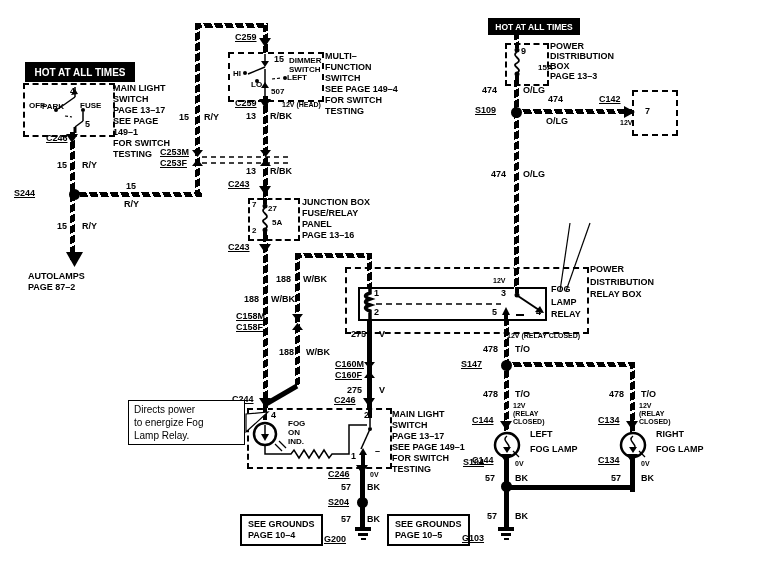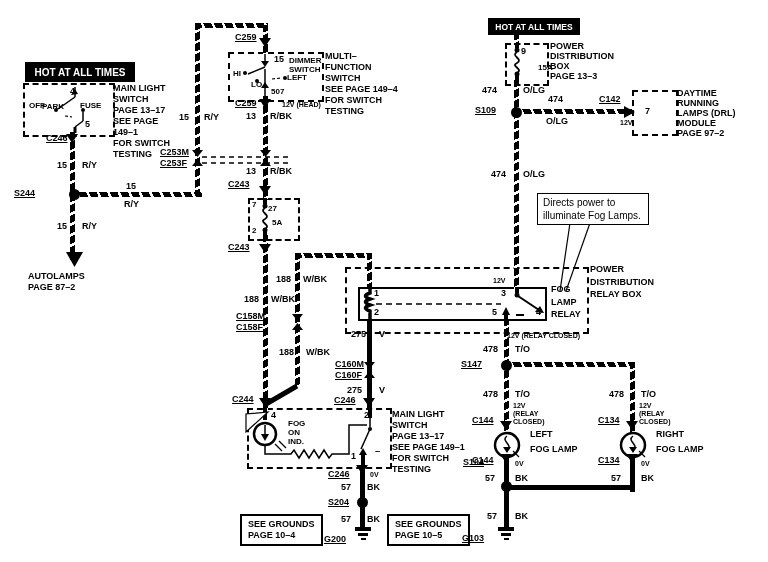--- a/index.html
+++ b/index.html
@@ -198,22 +198,23 @@
     <line x1="297" y1="386" x2="266" y2="404" stroke="#000" stroke-width="5"></line>
     <line x1="202" y1="157" x2="290" y2="157" stroke="#000" stroke-width="1.5" stroke-dasharray="5,4"></line>
     <line x1="202" y1="163" x2="290" y2="163" stroke="#000" stroke-width="1.5" stroke-dasharray="5,4"></line>
     <polygon points="66,252 83,252 74.5,267"></polygon>
     <polygon points="624,106 624,118 635,112"></polygon>
     <polygon points="246,414 246,432 268,412" fill="#fff" stroke="#000" stroke-width="1.2"></polygon>
     <line x1="570" y1="223" x2="560" y2="291" stroke="#000" stroke-width="1.2"></line>
     <line x1="590" y1="223" x2="566" y2="291" stroke="#000" stroke-width="1.2"></line>
   </svg>
 
-  <div class="cal" style="left:537px;top:193px;width:100px">Directs power to
-illuminate Fog Lamps.</div>
+  <div class="cal" style="left:128px;top:400px;width:105px">Directs power
+to energize Fog
+Lamp Relay.</div>
   <div class="gb" style="left:240px;top:514px">SEE GROUNDS
 PAGE 10–4</div>
   <div class="gb" style="left:387px;top:514px">SEE GROUNDS
 PAGE 10–5</div>
 
   <div class="lb" style="left:70px;top:86px">4</div>
   <div class="lb s8" style="left:29px;top:101px">OFF</div>
   <div class="lb s8" style="left:80px;top:101px">FUSE</div>
   <div class="lb s8" style="left:42px;top:102px">PARK</div>
   <div class="lb" style="left:85px;top:119px">5</div>
@@ -258,20 +259,24 @@
   <div class="lb u" style="left:160px;top:147px">C253M</div>
   <div class="lb u" style="left:160px;top:158px">C253F</div>
   <div class="lb" style="left:246px;top:166px">13</div>
   <div class="lb" style="left:270px;top:166px">R/BK</div>
 
   <div class="lb u" style="left:228px;top:179px">C243</div>
   <div class="lb s8" style="left:252px;top:200px">7</div>
   <div class="lb s8" style="left:268px;top:204px">27</div>
   <div class="lb s8" style="left:272px;top:218px">5A</div>
   <div class="lb s8" style="left:252px;top:226px">2</div>
+  <div class="lb" style="left:302px;top:197px">JUNCTION BOX
+FUSE/RELAY
+PANEL
+PAGE 13–16</div>
   <div class="lb u" style="left:228px;top:242px">C243</div>
   <div class="lb" style="left:276px;top:274px">188</div>
   <div class="lb" style="left:303px;top:274px">W/BK</div>
   <div class="lb" style="left:244px;top:294px">188</div>
   <div class="lb" style="left:271px;top:294px">W/BK</div>
   <div class="lb u" style="left:236px;top:311px">C158M</div>
   <div class="lb u" style="left:236px;top:322px">C158F</div>
   <div class="lb" style="left:279px;top:347px">188</div>
   <div class="lb" style="left:306px;top:347px">W/BK</div>
   <div class="lb" style="left:351px;top:329px">275</div>
@@ -312,25 +317,20 @@
 BOX
 PAGE 13–3</div>
   <div class="lb" style="left:482px;top:85px">474</div>
   <div class="lb" style="left:523px;top:85px">O/LG</div>
   <div class="lb u" style="left:475px;top:105px">S109</div>
   <div class="lb" style="left:548px;top:94px">474</div>
   <div class="lb" style="left:546px;top:116px">O/LG</div>
   <div class="lb u" style="left:599px;top:94px">C142</div>
   <div class="lb s7" style="left:620px;top:119px">12V</div>
   <div class="lb" style="left:645px;top:106px">7</div>
-  <div class="lb lh10" style="left:677px;top:88px">DAYTIME
-RUNNING
-LAMPS (DRL)
-MODULE
-PAGE 97–2</div>
   <div class="lb" style="left:491px;top:169px">474</div>
   <div class="lb" style="left:523px;top:169px">O/LG</div>
 
   <div class="lb lh12" style="left:590px;top:263px">POWER
 DISTRIBUTION
 RELAY BOX</div>
   <div class="lb lh12" style="left:551px;top:283px">FOG
 LAMP
 RELAY</div>
   <div class="lb s7" style="left:493px;top:277px">12V</div>

